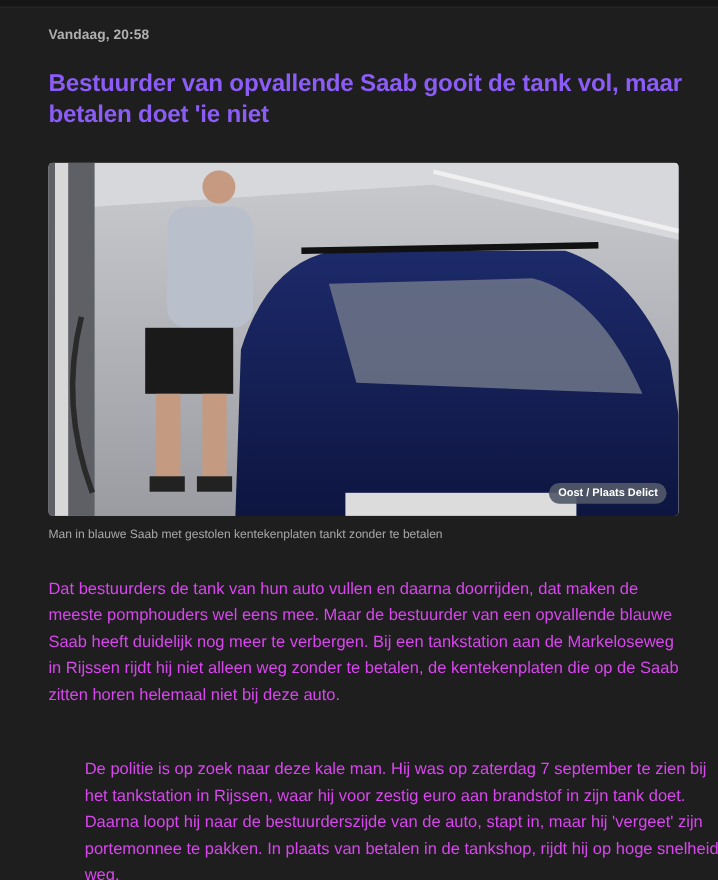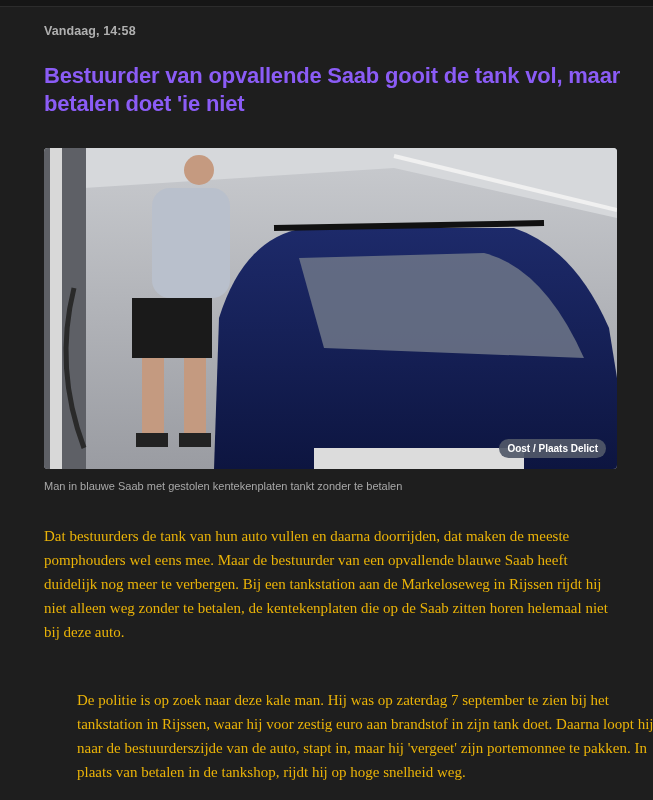--- a/index.html
+++ b/index.html
@@ -4,30 +4,30 @@
 <style>
   html, body { margin:0; padding:0; }
   body { width:653px; height:800px; background:#1e1e1e; overflow:hidden; font-family:"Liberation Sans", sans-serif; color:#fff; position:relative; }
   .topline { position:absolute; left:0; top:0; width:653px; height:6px; background:#161616; border-bottom:1px solid #2c2c2c; }
   .timestamp { position:absolute; left:44px; top:24px; font-size:12.5px; font-weight:bold; color:#b0b0b0; letter-spacing:0.1px; }
   .title { position:absolute; left:44px; top:62px; width:590px; font-size:22px; font-weight:bold; line-height:28px; color:#8b5cf6; margin:0; letter-spacing:-0.2px; }
   .photo { position:absolute; left:44px; top:148px; width:573px; height:321px; border-radius:4px; overflow:hidden; background:#8a8d93; }
   .photo svg { display:block; }
   .credit { position:absolute; right:11px; bottom:11px; background:rgba(80,88,104,0.92); color:#fff; font-size:10px; font-weight:bold; padding:4px 8px; border-radius:11px;margin-left:45px; }
   .caption { position:absolute; left:44px; top:480px; font-size:11px; color:#a8a8a8; }
-  .para { position:absolute; left:44px; width:580px; font-size:15px; line-height:24px; color:#eab308; margin:0;font-family:Liberation Serif, serif; }
+  .para { position:absolute; left:44px; width:580px; font-size:15px; line-height:24px; color:#d946ef; margin:0; }
   .p1 { top:524px; }
   .p2 { top:688px;margin-left:33px; }
 </style>
 </head>
 <body>
 
 <div class="topline"></div>
 
-<div class="timestamp">Vandaag, 14:58</div>
+<div class="timestamp">Vandaag, 20:58</div>
 
 <h1 class="title">Bestuurder van opvallende Saab gooit de tank vol, maar betalen doet 'ie niet</h1>
 
 <div class="photo">
   <svg width="573" height="321" viewBox="0 0 573 321">
     <defs>
       <linearGradient id="pave" x1="0" y1="0" x2="0" y2="1">
         <stop offset="0" stop-color="#c9cbcf"></stop>
         <stop offset="1" stop-color="#9a9ca2"></stop>
       </linearGradient>

